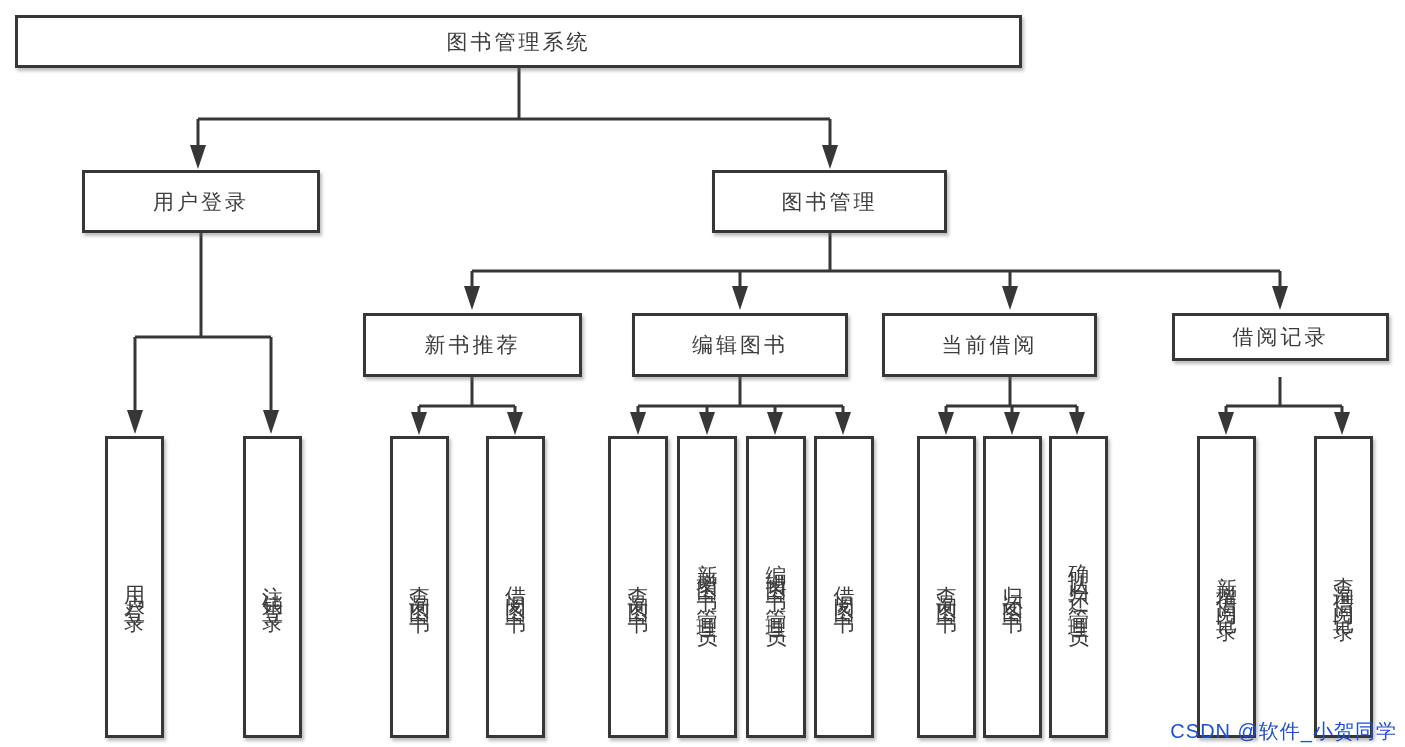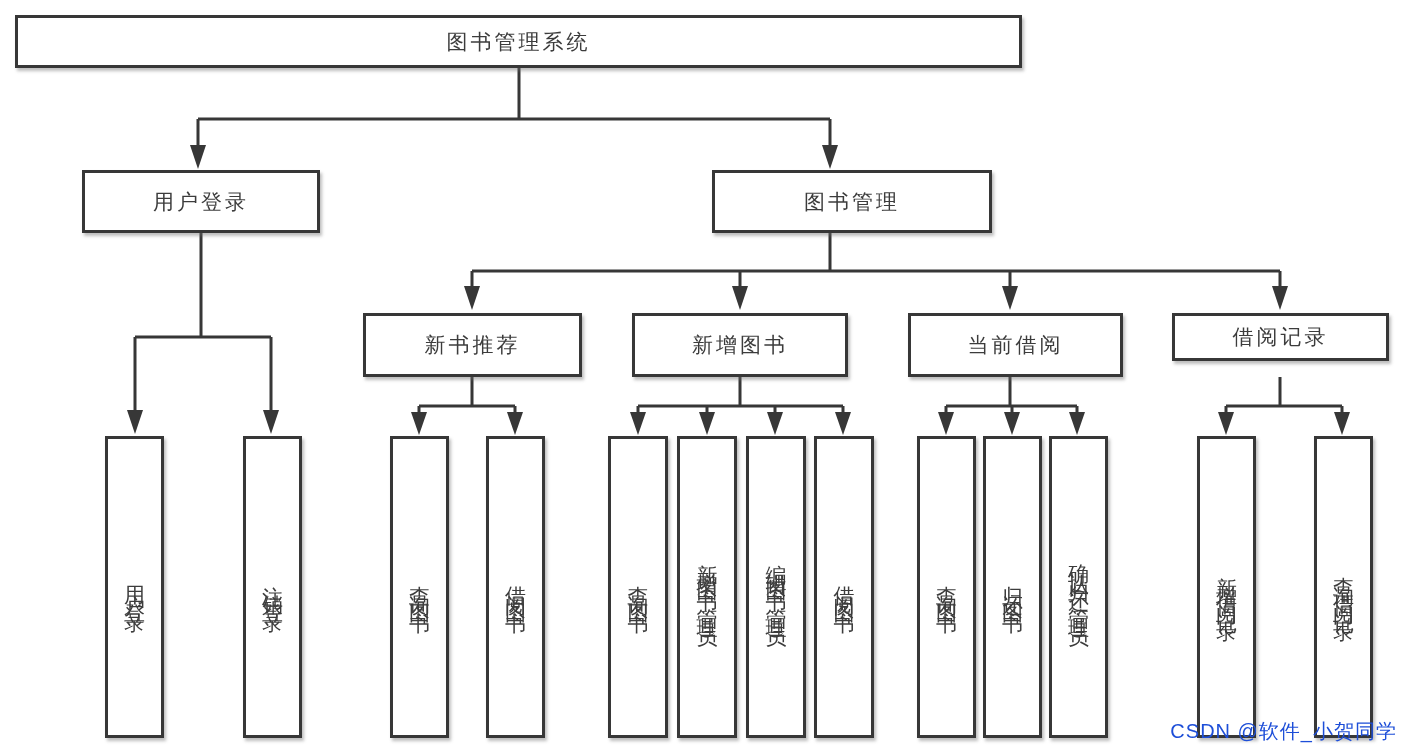--- a/index.html
+++ b/index.html
@@ -90,31 +90,31 @@
     </g>
   </svg>
 
   <div class="node h-node" style="left:15px; top:15px; width:1007px; height:53px;">
     <span>图书管理系统</span>
   </div>
 
   <div class="node h-node" style="left:82px; top:170px; width:238px; height:63px;">
     <span>用户登录</span>
   </div>
-  <div class="node h-node" style="left:712px; top:170px; width:280px; height:63px;">
+  <div class="node h-node" style="left:712px; top:170px; width:235px; height:63px;">
     <span>图书管理</span>
   </div>
 
   <div class="node h-node" style="left:363px; top:313px; width:219px; height:64px;">
     <span>新书推荐</span>
   </div>
   <div class="node h-node" style="left:632px; top:313px; width:216px; height:64px;">
-    <span>新增图书</span>
+    <span>编辑图书</span>
   </div>
-  <div class="node h-node" style="left:908px; top:313px; width:215px; height:64px;">
+  <div class="node h-node" style="left:882px; top:313px; width:215px; height:64px;">
     <span>当前借阅</span>
   </div>
   <div class="node h-node" style="left:1172px; top:313px; width:217px; height:48px;">
     <span>借阅记录</span>
   </div>
 
   <div class="node v-node" style="left:105px; top:436px; width:59px; height:302px;">
     <span class="vtext">用户登录</span>
   </div>
   <div class="node v-node" style="left:243px; top:436px; width:59px; height:302px;">

